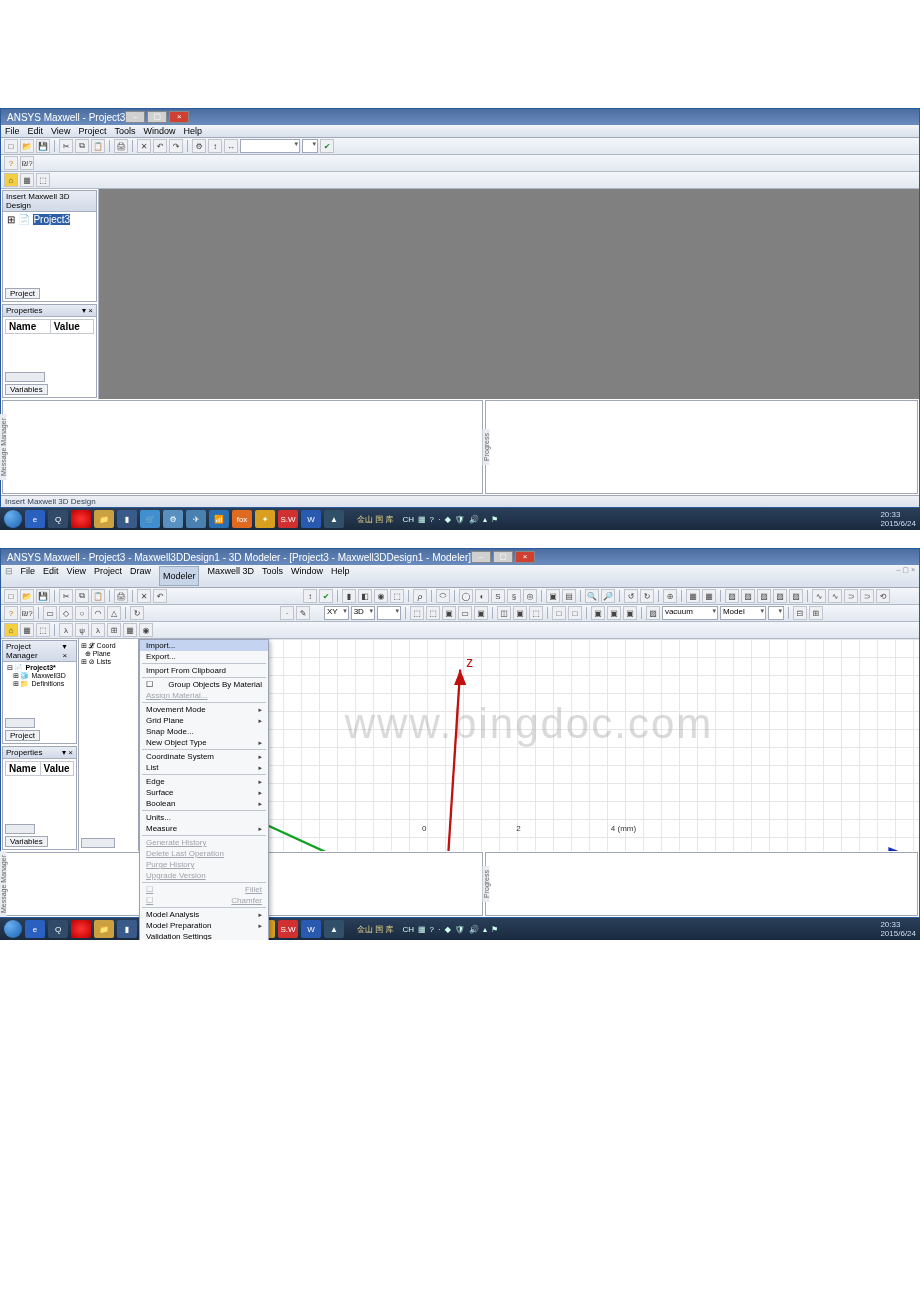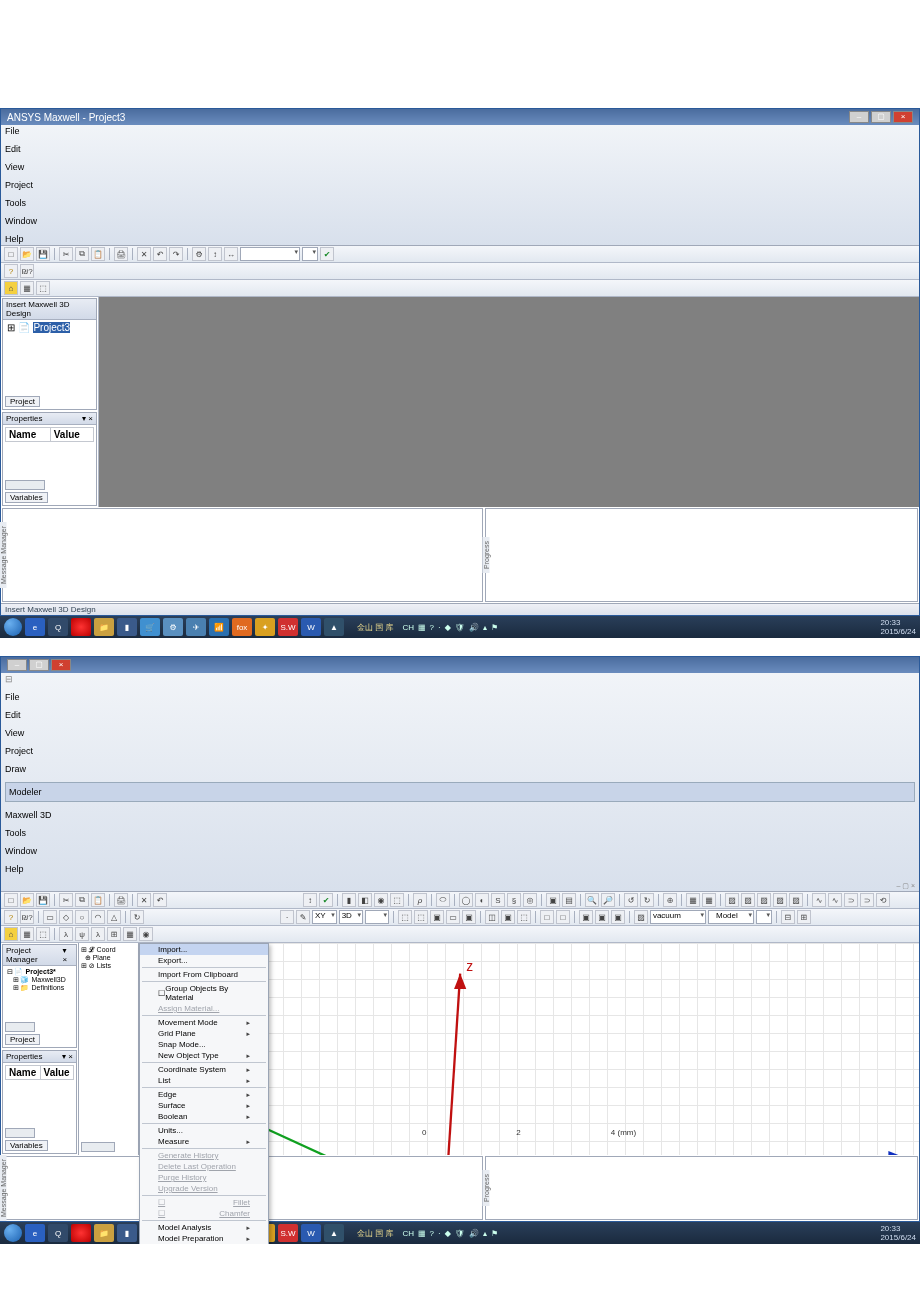--- a/index.html
+++ b/index.html
@@ -1,23 +1,23 @@
 <!DOCTYPE html>
 <html><head>
 <meta charset="utf-8">
 <style>
   * { box-sizing: border-box; margin: 0; padding: 0; font-family: "Segoe UI", Tahoma, sans-serif; }
   body { background: #fff; width: 920px; }
   .page { background: #fff; padding: 0; }
   .window { border: 1px solid #2a5a9a; margin: 0; position: relative; }
-  .win-title { background: linear-gradient(#4a6c9e,#6a8cbe); color: #fff; font-size: 10px; padding: 2px 6px; display: flex; align-items: center; justify-content: space-between; height: 16px; }
+  .win-title { background: linear-gradient(#4a6c9e,#6a8cbe); color: #fff; font-size: 10px; padding: 2px 6px; display: flex; align-items: center; height: 16px; }
   .win-title .btns { display: flex; gap: 2px; }
   .win-title .wb { width: 20px; height: 12px; background: #d0d0d0; border: 1px solid #888; font-size: 8px; text-align: center; line-height: 10px; }
   .win-title .wb.close { background: #d04030; color: #fff; }
-  .menubar { background: linear-gradient(#f1f4f8,#d8e0ec); font-size: 9px; padding: 1px 4px; display: flex; gap: 8px; border-bottom: 1px solid #a0a8b8; flex-direction: column; }
+  .menubar { background: linear-gradient(#f1f4f8,#d8e0ec); font-size: 9px; padding: 1px 4px; display: flex; gap: 8px; border-bottom: 1px solid #a0a8b8; }
   .menubar span { cursor: default; }
   .toolbar { background: linear-gradient(#f4f6fa,#e2e8f0); border-bottom: 1px solid #b0b8c8; padding: 1px 3px; display: flex; gap: 2px; align-items: center; min-height: 16px; }
   .tb { width: 14px; height: 14px; border: 1px solid #c0c4ce; background: #eef0f4; display: inline-flex; align-items: center; justify-content: center; font-size: 8px; color: #444; }
   .tb.sep { width: 1px; background: #a8b0c0; border: none; margin: 0 2px; height: 12px; }
   .dd { height: 14px; border: 1px solid #a0a8b8; background: #fff; font-size: 8px; padding: 0 10px 0 2px; position: relative; min-width: 40px; }
   .dd::after { content: "▾"; position: absolute; right: 1px; top: 0; font-size: 7px; color: #555; }
   .body-top { display: flex; height: 210px; }
   .sidepanels { width: 98px; display: flex; flex-direction: column; border-right: 1px solid #b0b8c8; }
   .panel { border: 1px solid #a0a8b8; background: #fff; margin: 1px; flex: 1; position: relative; font-size: 8px; }
   .panel-title { background: linear-gradient(#e8ecf4,#d2dae8); padding: 1px 3px; border-bottom: 1px solid #a8b0c0; font-size: 8px; display: flex; justify-content: space-between; }
@@ -40,21 +40,21 @@
   .taskbar .orb { width: 18px; height: 18px; border-radius: 50%; background: radial-gradient(circle at 30% 30%, #6ab0f0,#1a60b0); }
   .taskbar .time { margin-left: auto; color: #d0ddf0; font-size: 8px; text-align: left; line-height: 9px; }
   .taskbar .tray { color: #cfe; font-size: 8px; margin-left: 6px; display: flex; gap: 4px; align-items: center; }
   .spacer { height: 18px; background: #fff; }
 
   
   .body-bottom { display: flex; height: 212px; position: relative; }
   .left-tree { width: 78px; border-right: 1px solid #a0a8b8; display: flex; flex-direction: column; }
   .mid-tree { width: 60px; border-right: 1px solid #a0a8b8; font-size: 7px; padding: 2px; position: relative; }
   .dropdown-menu { position: absolute; top: 0; left: 138px; width: 130px; background: #f6f7f9; border: 1px solid #9aa4b4; font-size: 8px; box-shadow: 2px 2px 4px rgba(0,0,0,.25); z-index: 5; }
-  .dropdown-menu .mi { padding: 1px 18px; display: flex; justify-content: space-between; align-items: center; }
+  .dropdown-menu .mi { padding: 1px 6px; display: flex; justify-content: space-between; align-items: center; }
   .dropdown-menu .mi.hl { background: #c4d4f0; }
   .dropdown-menu .mi.sep { height: 1px; background: #c0c6d0; padding: 0; margin: 1px 2px; }
   .dropdown-menu .mi.dis { color: #a0a4ac; text-decoration: underline; }
   .dropdown-menu .mi .arr { font-size: 7px; color: #444; }
   .viewport { flex: 1; background: #fff; position: relative; overflow: hidden; }
   .grid-bg { position: absolute; inset: 0; background-image: linear-gradient(#e6e6e6 1px, transparent 1px), linear-gradient(90deg, #e6e6e6 1px, transparent 1px); background-size: 18px 18px; }
   .watermark { position: absolute; top: 40%; left: 50%; transform: translate(-50%, -50%); font-size: 42px; font-weight: 300; color: rgba(150,150,150,0.35); letter-spacing: 2px; white-space: nowrap; }
   svg.axes { position: absolute; inset: 0; }
   .ruler { position: absolute; bottom: 18px; left: 50%; transform: translateX(-50%); font-size: 8px; display: flex; gap: 90px; color: #333; }
 </style>
@@ -190,20 +190,21 @@
   <div class="time">
     <div>20:33</div>
         <div>2015/6/24</div>
   </div>
 </div>
 
 <div class="spacer"></div>
 
 <div class="window">
   <div class="win-title">
+    <span>ANSYS Maxwell - Project3 - Maxwell3DDesign1 - 3D Modeler - [Project3 - Maxwell3DDesign1 - Modeler]</span>
     <div class="btns">
       <div class="wb">–</div>
       <div class="wb">▢</div>
       <div class="wb close">×</div>
     </div>
   </div>
   <div class="menubar">
     <span style="color:#888">⊟</span>
     <span>File</span>
     <span>Edit</span>
@@ -285,21 +286,21 @@
     <div class="tb">▭</div>
     <div class="tb">◇</div>
     <div class="tb">○</div>
     <div class="tb">◠</div>
     <div class="tb">△</div>
     <div class="tb sep"></div>
     <div class="tb">↻</div>
     <div style="width:132px;"></div>
     <div class="tb">·</div>
     <div class="tb">✎</div>
-    <div class="dd" style="min-width:24px;">XY</div>
+    <div class="dd" style="min-width:24px;margin-left:12px;">XY</div>
     <div class="dd" style="min-width:24px;">3D</div>
     <div class="dd" style="min-width:24px;"></div>
     <div class="tb sep"></div>
     <div class="tb">⬚</div>
     <div class="tb">⬚</div>
     <div class="tb">▣</div>
     <div class="tb">▭</div>
     <div class="tb">▣</div>
     <div class="tb sep"></div>
     <div class="tb">◫</div>
@@ -308,21 +309,21 @@
     <div class="tb sep"></div>
     <div class="tb">□</div>
     <div class="tb">□</div>
     <div class="tb sep"></div>
     <div class="tb">▣</div>
     <div class="tb">▣</div>
     <div class="tb">▣</div>
     <div class="tb sep"></div>
     <div class="tb">▨</div>
     <div class="dd" style="min-width:56px;">vacuum</div>
-    <div class="dd" style="min-width:46px;text-align:center;">Model</div>
+    <div class="dd" style="min-width:46px;">Model</div>
     <div class="dd" style="min-width:16px;"></div>
     <div class="tb sep"></div>
     <div class="tb">⊟</div>
     <div class="tb">⊞</div>
   </div>
 
   <div class="toolbar">
     <div class="tb" style="background:#f4d040;">⌂</div>
     <div class="tb">▦</div>
     <div class="tb">⬚</div>
@@ -477,20 +478,21 @@
             <span>Model Preparation</span>
             <span class="arr">▸</span>
           </div>
       <div class="mi">
             <span>Validation Settings</span>
           </div>
     </div>
 
     <div class="viewport">
       <div class="grid-bg"></div>
+      <div class="watermark">www.bingdoc.com</div>
       <svg class="axes" viewBox="0 0 510 212" preserveAspectRatio="none">
 
         <line x1="200" y1="175" x2="210" y2="20" stroke="#c01010" stroke-width="1.5"></line>
         <polygon points="210,20 206,30 214,30" fill="#c01010"></polygon>
         <line x1="200" y1="175" x2="500" y2="140" stroke="#1030c0" stroke-width="1.5"></line>
         <polygon points="500,140 490,136 490,144" fill="#1030c0"></polygon>
         <line x1="200" y1="175" x2="80" y2="120" stroke="#10a020" stroke-width="1.5"></line>
         <circle cx="200" cy="175" r="3" fill="#20b030"></circle>
         <text x="214" y="18" font-size="9" fill="#c01010">z</text>
         <line x1="60" y1="190" x2="450" y2="190" stroke="#222" stroke-width="1"></line>

